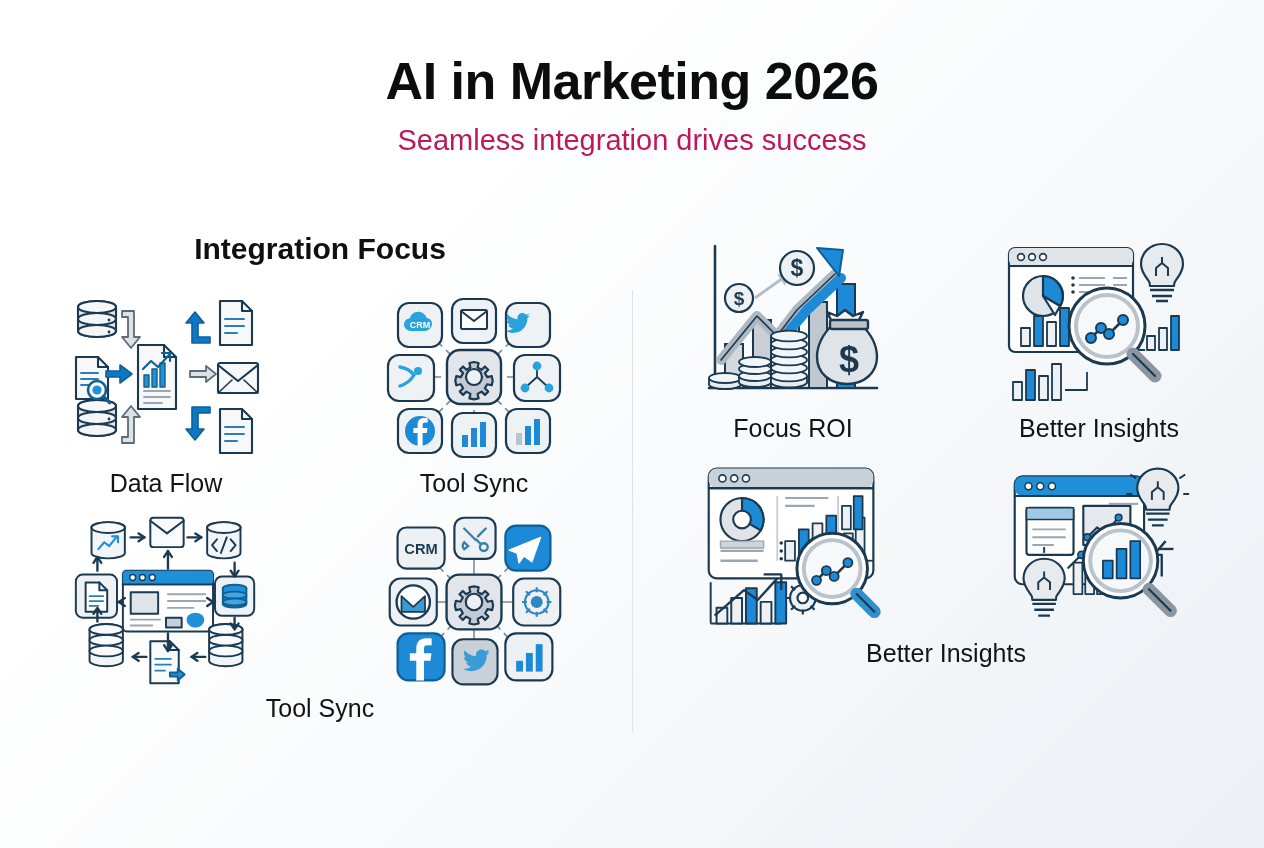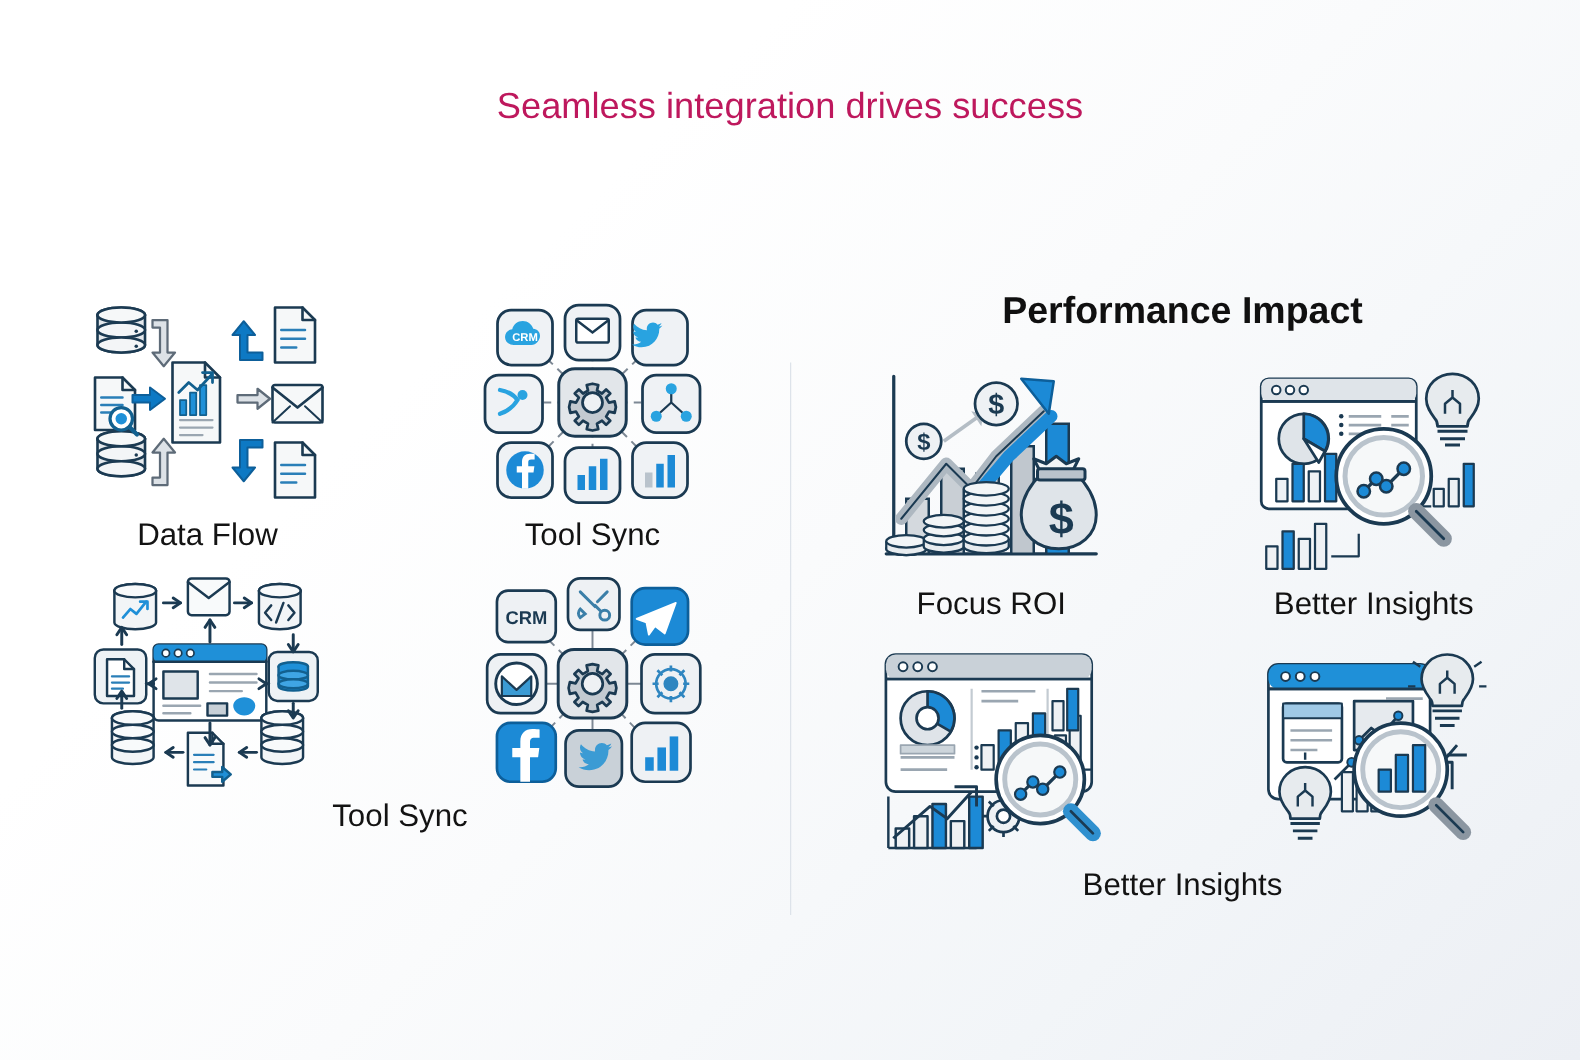--- a/index.html
+++ b/index.html
@@ -50,26 +50,28 @@
   .row2wrap{margin-top:14px;}
   .row2grid{display:grid;grid-template-columns:1fr 1fr;column-gap:8px;}
   .row2cell{display:flex;justify-content:center;}
 </style>
 </head>
 <body>
 
 <div class="poster">
 
   <div class="header">
+    <h1 class="title">AI in Marketing 2026</h1>
     <p class="subtitle">Seamless integration drives success</p>
   </div>
 
   <div class="divider"></div>
 
   <div class="section section-left">
+    <h2 class="section-head">Integration Focus</h2>
 
     <div class="grid">
 
       <div class="cell">
         <svg class="art" viewBox="0 0 200 180">
           <g fill="none" stroke="#1b3a52" stroke-width="2.1" stroke-linejoin="round" stroke-linecap="round">
 
             <g transform="translate(12,14)">
               <ellipse cx="19" cy="6" rx="19" ry="6" fill="#e4e8ec"></ellipse>
               <path d="M0 6v24c0 3.3 8.5 6 19 6s19-2.7 19-6V6" fill="#e4e8ec"></path>
@@ -368,21 +370,20 @@
               <rect x="163" y="133" width="7" height="28"></rect>
             </g>
           </svg>
         </div>
       </div>
       <div class="wide-cap">Tool Sync</div>
     </div>
   </div>
 
   <div class="section section-right">
-    <h2 class="section-head">Performance Impact</h2>
 
     <div class="grid">
 
       <div class="cell">
         <svg class="art" viewBox="0 0 200 180">
 
           <path d="M22 14v142M16 156h168" stroke="#1b3a52" stroke-width="2.6" fill="none" stroke-linecap="round"></path>
 
           <g stroke="#1b3a52" stroke-width="2">
             <rect x="32" y="112" width="18" height="44" fill="#d4d9de"></rect>

